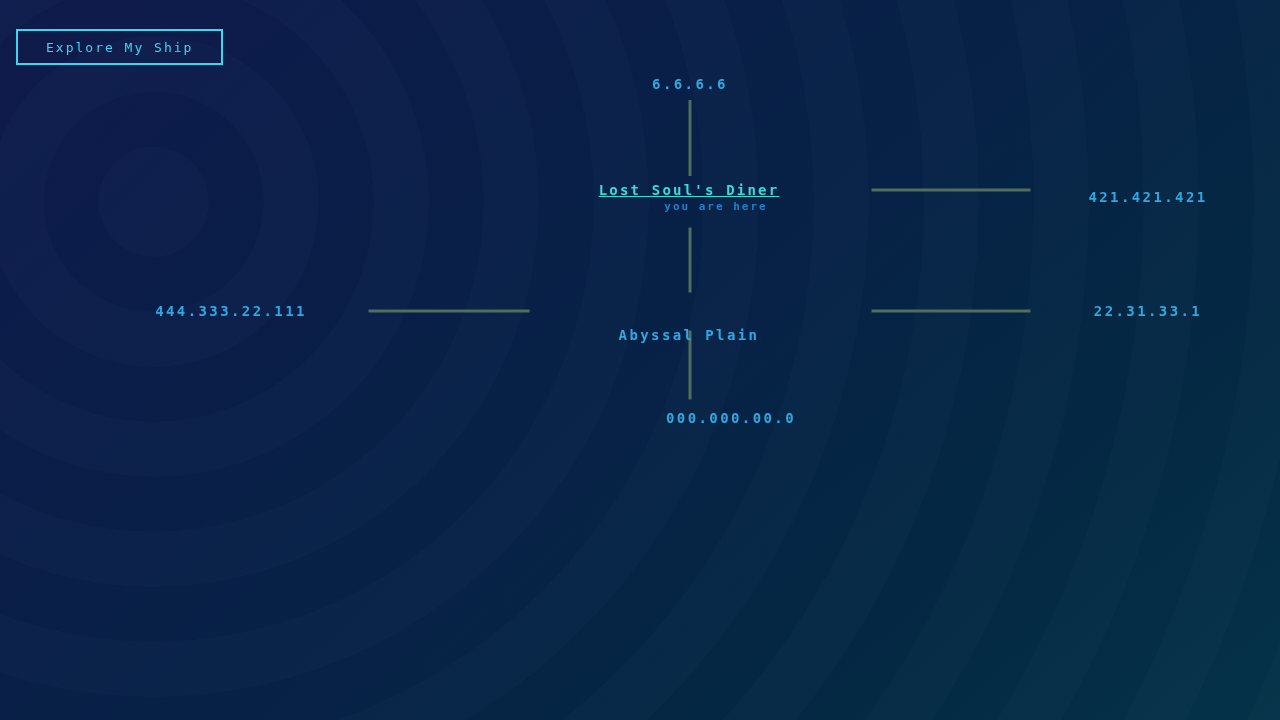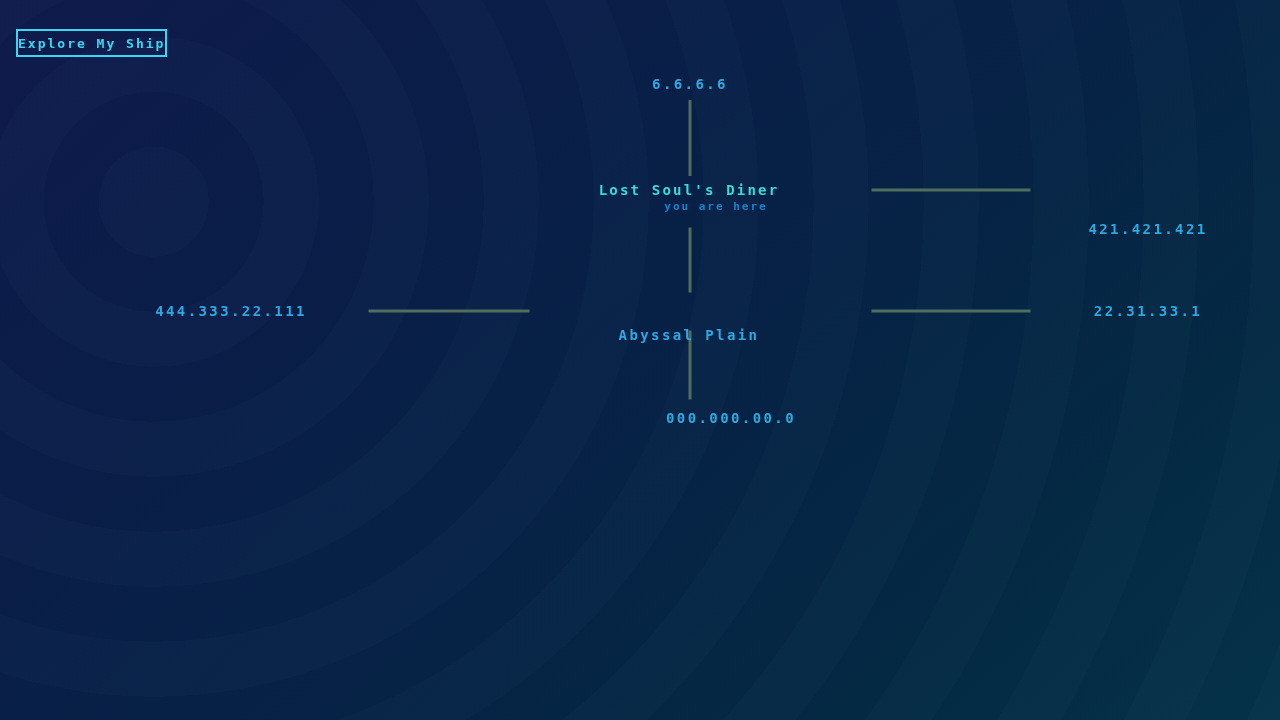--- a/index.html
+++ b/index.html
@@ -20,30 +20,30 @@
         rgba(255,255,255,0.012) 0 55px,
         rgba(0,0,0,0.018) 55px 110px),
       linear-gradient(138deg, #0e1b4c 0%, #0a1e49 28%, #062346 55%, #042a44 78%, #053349 100%);
   }
 
   
   .explore-btn {
     position: absolute;
     left: 16px;
     top: 29px;
-    height: 28px;
-    padding: 0 0;
+    height: 36px;
+    padding: 0 28px;
     display: flex;
     align-items: center;
     background: transparent;
     border: 2px solid #3bd6f2;
     color: #3bd6f2;
     font-family: inherit;
     font-size: 13px;
-    font-weight: bold;
+    font-weight: normal;
     letter-spacing: 2px;
     white-space: nowrap;
     cursor: pointer;
   }
 
   
   .node, .edge {
     position: absolute;
     transform: translate(-50%, -50%);
   }
@@ -56,20 +56,21 @@
     white-space: nowrap;
     cursor: pointer;
   }
 
   .here-name {
     color: #38ddd6;
     font-size: 14px;
     font-weight: bold;
     letter-spacing: 2.2px;
     white-space: nowrap;
+    text-decoration: underline;
   }
 
   .here-status {
     color: #1f80c8;
     font-size: 11px;
     font-weight: bold;
     letter-spacing: 2px;
     white-space: nowrap;
     margin-left: 27px;
   }
@@ -79,21 +80,21 @@
   }
   .edge.v { width: 3px; }
   .edge.h { height: 3px; }
 
   
   #node-north   { left: 690px;  top: 84px;  }
   #edge-n1      { left: 690px;  top: 138px; height: 76px; }
   #node-here    { left: 689px;  top: 190px; }
   #node-status  { left: 689px;  top: 206px; }
   #edge-e1      { left: 951px;  top: 190px; width: 159px; }
-  #node-ne      { left: 1148px; top: 197px; margin-top: 32px; }
+  #node-ne      { left: 1148px; top: 197px; }
   #edge-n2      { left: 690px;  top: 260px; height: 65px; }
   #edge-w2      { left: 449px;  top: 311px; width: 161px; }
   #node-west    { left: 231px;  top: 311px; }
   #node-center  { left: 689px;  top: 311px; margin-top: 24px; }
   #edge-e2      { left: 951px;  top: 311px; width: 159px; }
   #node-east    { left: 1148px; top: 311px; }
   #edge-s       { left: 690px;  top: 365px; height: 69px; }
   #node-south   { left: 689px;  top: 418px; margin-left: 42px; }
 </style>
 </head>

